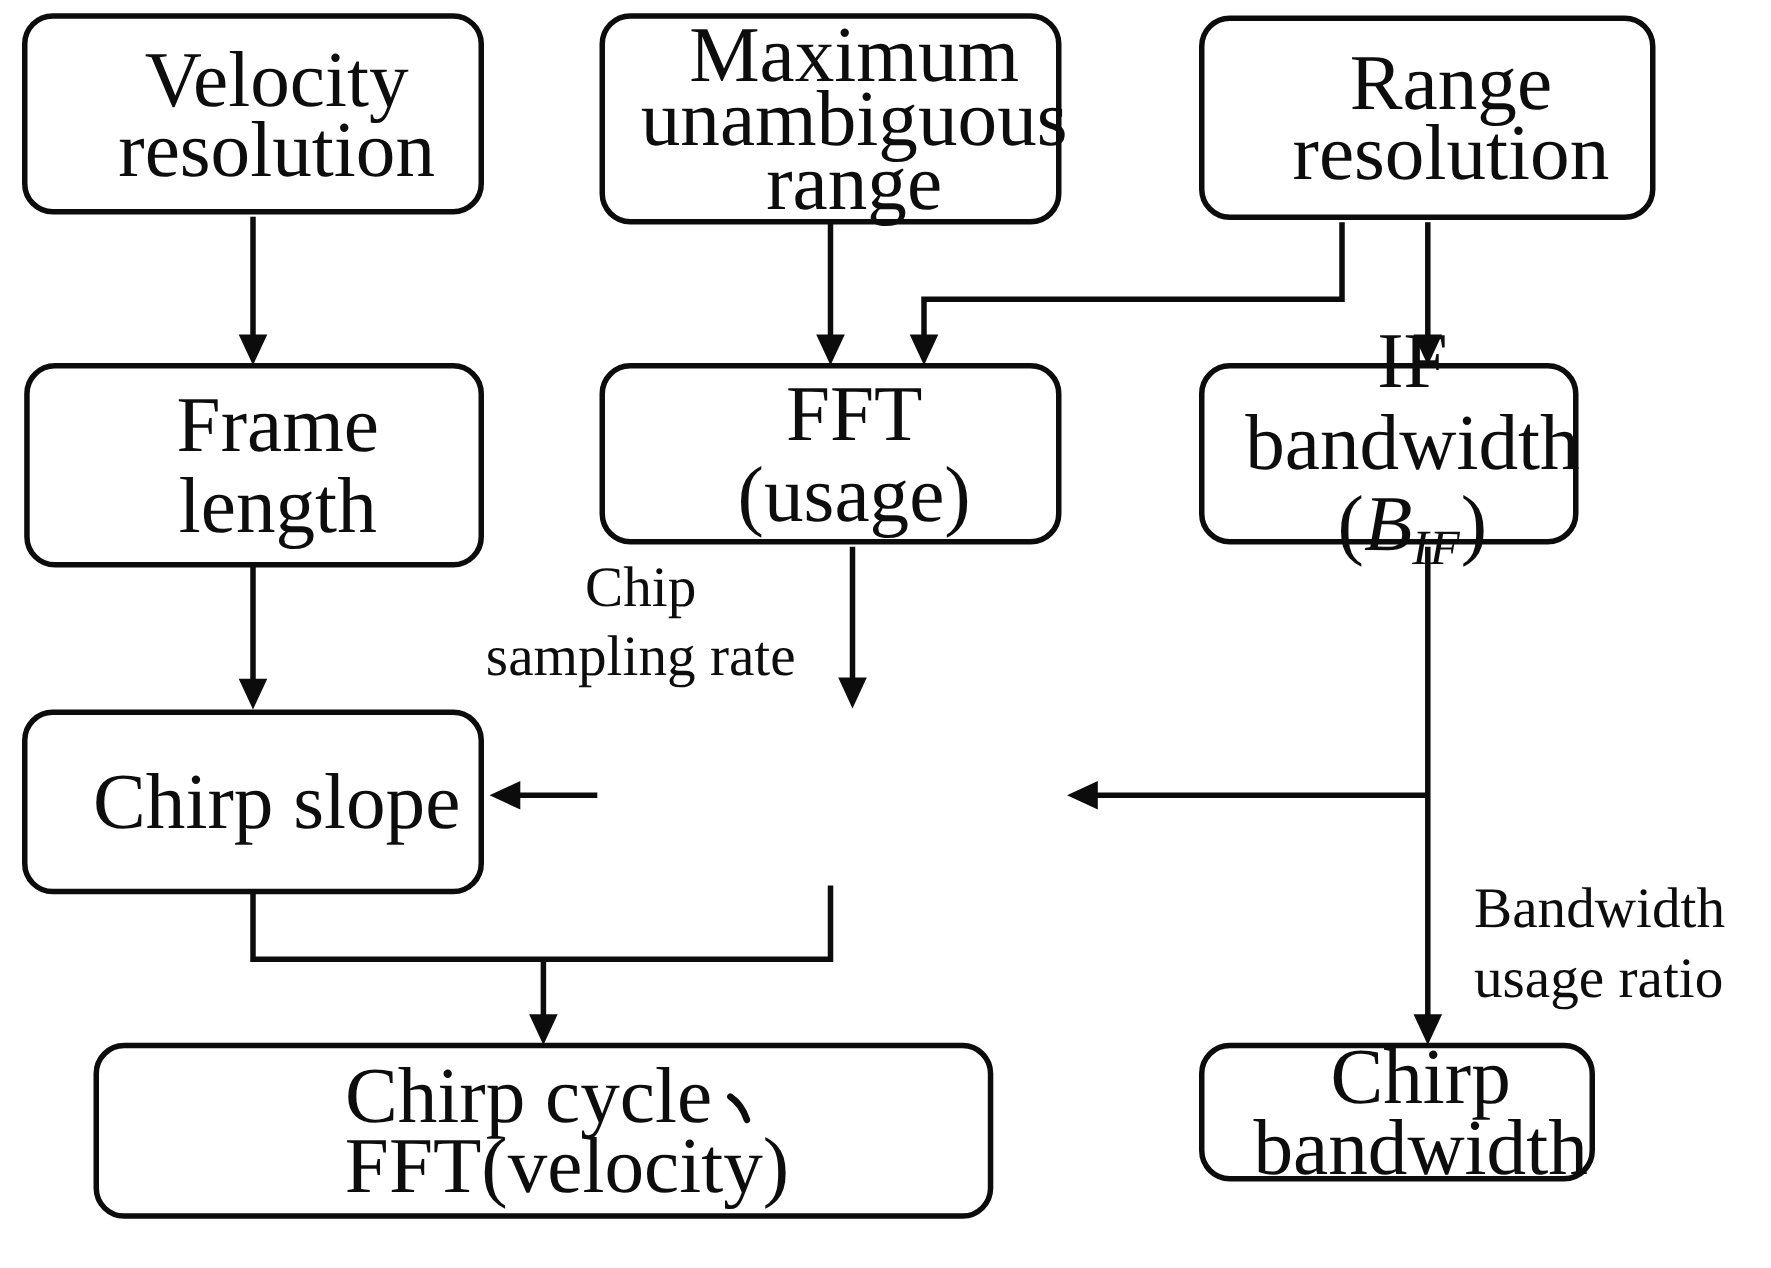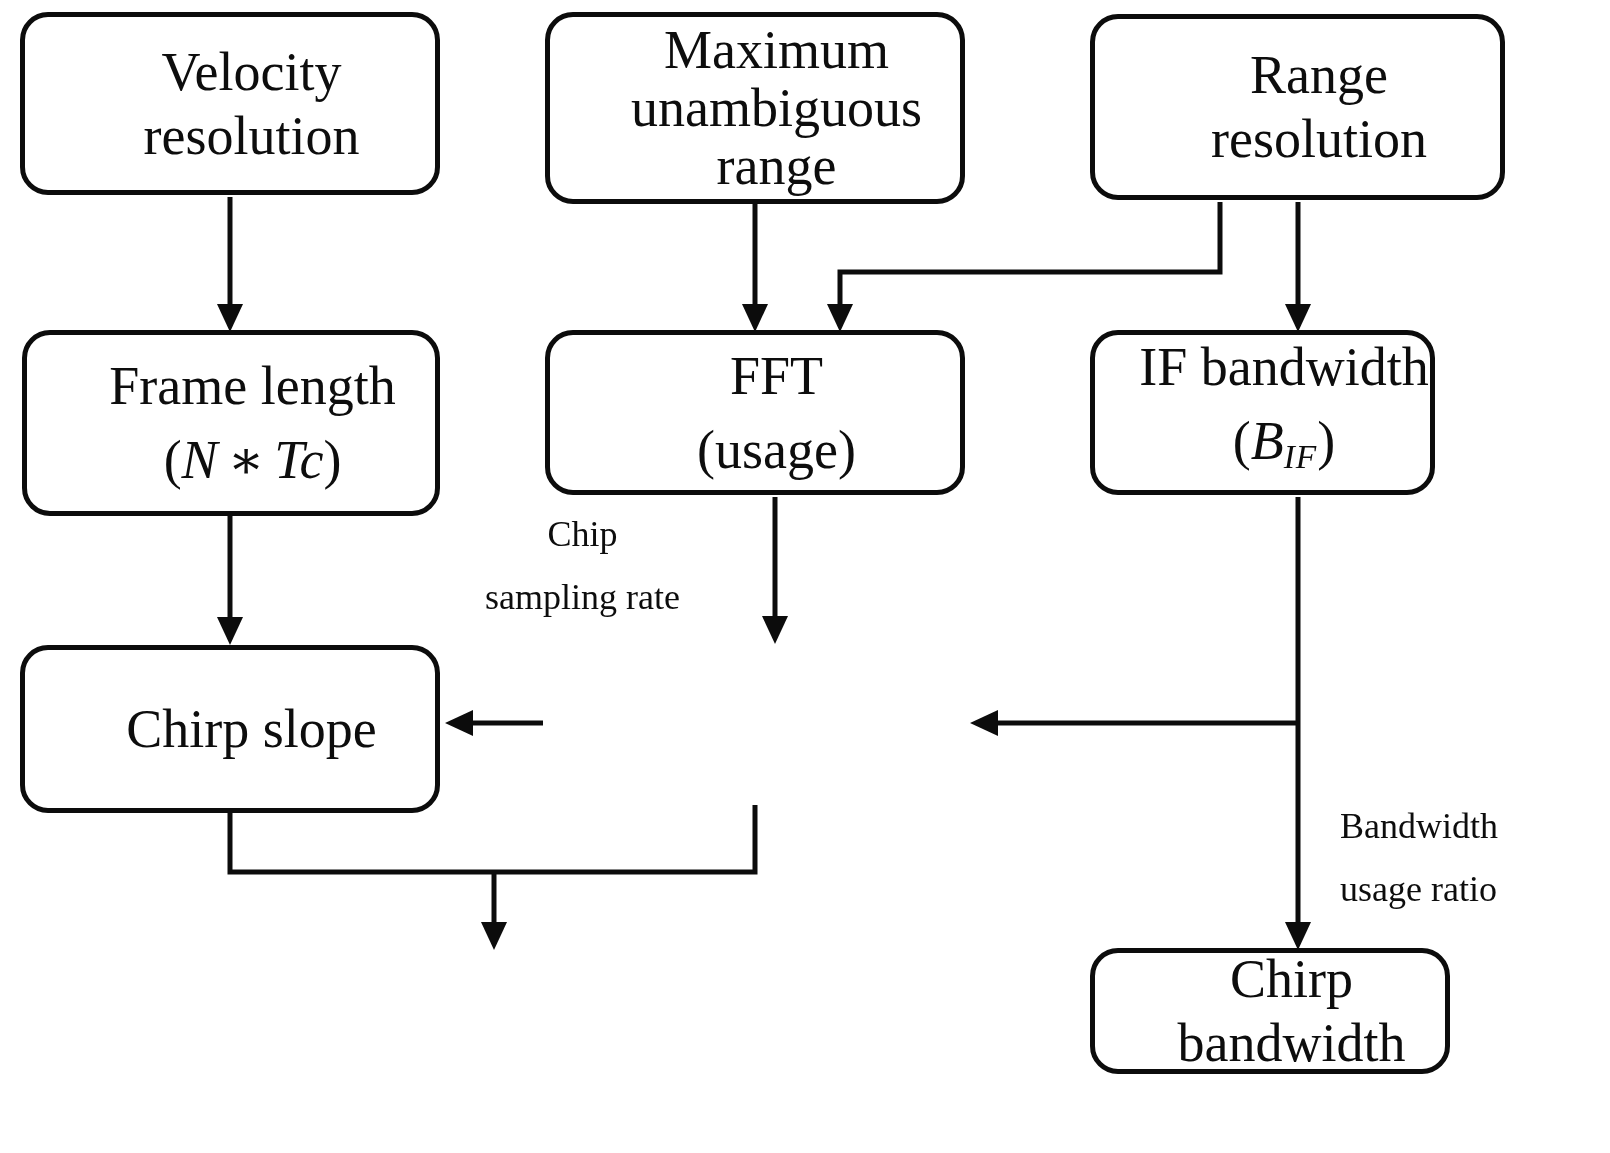--- a/index.html
+++ b/index.html
@@ -3,24 +3,24 @@
 <meta charset="utf-8">
 <style>
   html,body{margin:0;padding:0;background:#ffffff;}
   .stage{position:relative;width:1610px;height:1153px;background:#ffffff;overflow:hidden;
          font-family:"Liberation Serif","DejaVu Serif",serif;color:#0d0d0d;}
   .edges{position:absolute;left:0;top:0;}
   .node{position:absolute;box-sizing:border-box;background:#ffffff;border:5px solid #0c0c0c;
         border-radius:28px;display:flex;flex-direction:column;align-items:center;justify-content:center;
         text-align:center;}
   .label{white-space:pre-line;}
-  .t54{font-size:54px;line-height:64px;padding-left:43px;}
+  .t54{font-size:72px;line-height:64px;padding-left:43px;}
   .tight{line-height:58px;}
   .airy{line-height:74px;}
-  .edge-label{position:absolute;white-space:pre-line;text-align:center;font-size:36px;line-height:63px;}
+  .edge-label{position:absolute;white-space:pre-line;text-align:center;font-size:52px;line-height:63px;}
   .formula i{font-style:italic;}
   .formula .op{padding:0 10px;}
   .formula sub{font-size:0.62em;font-style:italic;vertical-align:-0.28em;letter-spacing:1px;}
   .ideo-comma{vertical-align:-2px;margin:0 30px 0 12px;}
   .sr-hidden{position:absolute;width:1px;height:1px;overflow:hidden;clip:rect(0 0 0 0);white-space:nowrap;}
 </style>
 </head>
 <body>
 
 <div class="stage">
@@ -90,23 +90,20 @@
 range</div>
   </div>
 
   <div class="node t54" style="left:1090px;top:14px;width:415px;height:186px">
     <div class="label">Range
 resolution</div>
   </div>
 
   <div class="node t54 airy" style="left:22px;top:330px;width:418px;height:186px">
     <div class="label">Frame length</div>
-    <div class="formula">
-      <span>(</span><i>N</i><span class="op">∗</span><i>Tc</i><span>)</span>
-    </div>
   </div>
 
   <div class="node t54 airy" style="left:545px;top:330px;width:420px;height:165px">
     <div class="label">FFT
 (usage)</div>
   </div>
 
   <div class="node t54 airy" style="left:1090px;top:330px;width:345px;height:165px">
     <div class="label">IF bandwidth</div>
     <div class="formula">
@@ -118,19 +115,26 @@
 sampling rate</div>
 
   <div class="node t54" style="left:20px;top:645px;width:420px;height:168px">
     <div class="label">Chirp slope</div>
   </div>
 
 
   <div class="edge-label" style="left:1340px;top:795px;width:272px;text-align:left;">Bandwidth
 usage ratio</div>
 
+  <div class="node t54" style="left:85px;top:948px;width:818px;height:160px">
+    <div>
+      <span>Chirp cycle</span><span class="sr-hidden">、</span><svg class="ideo-comma" width="28" height="30" viewBox="0 0 28 30">
+          <path d="M5 5 C 11 9, 17 17, 20 26" stroke="#0d0d0d" stroke-width="6" stroke-linecap="round" fill="none"></path>
+        </svg><span>FFT(velocity)</span>
+    </div>
+  </div>
 
   <div class="node t54" style="left:1090px;top:948px;width:360px;height:126px">
     <div class="label">Chirp
 bandwidth</div>
   </div>
 
 </div>
 
 </body></html>

